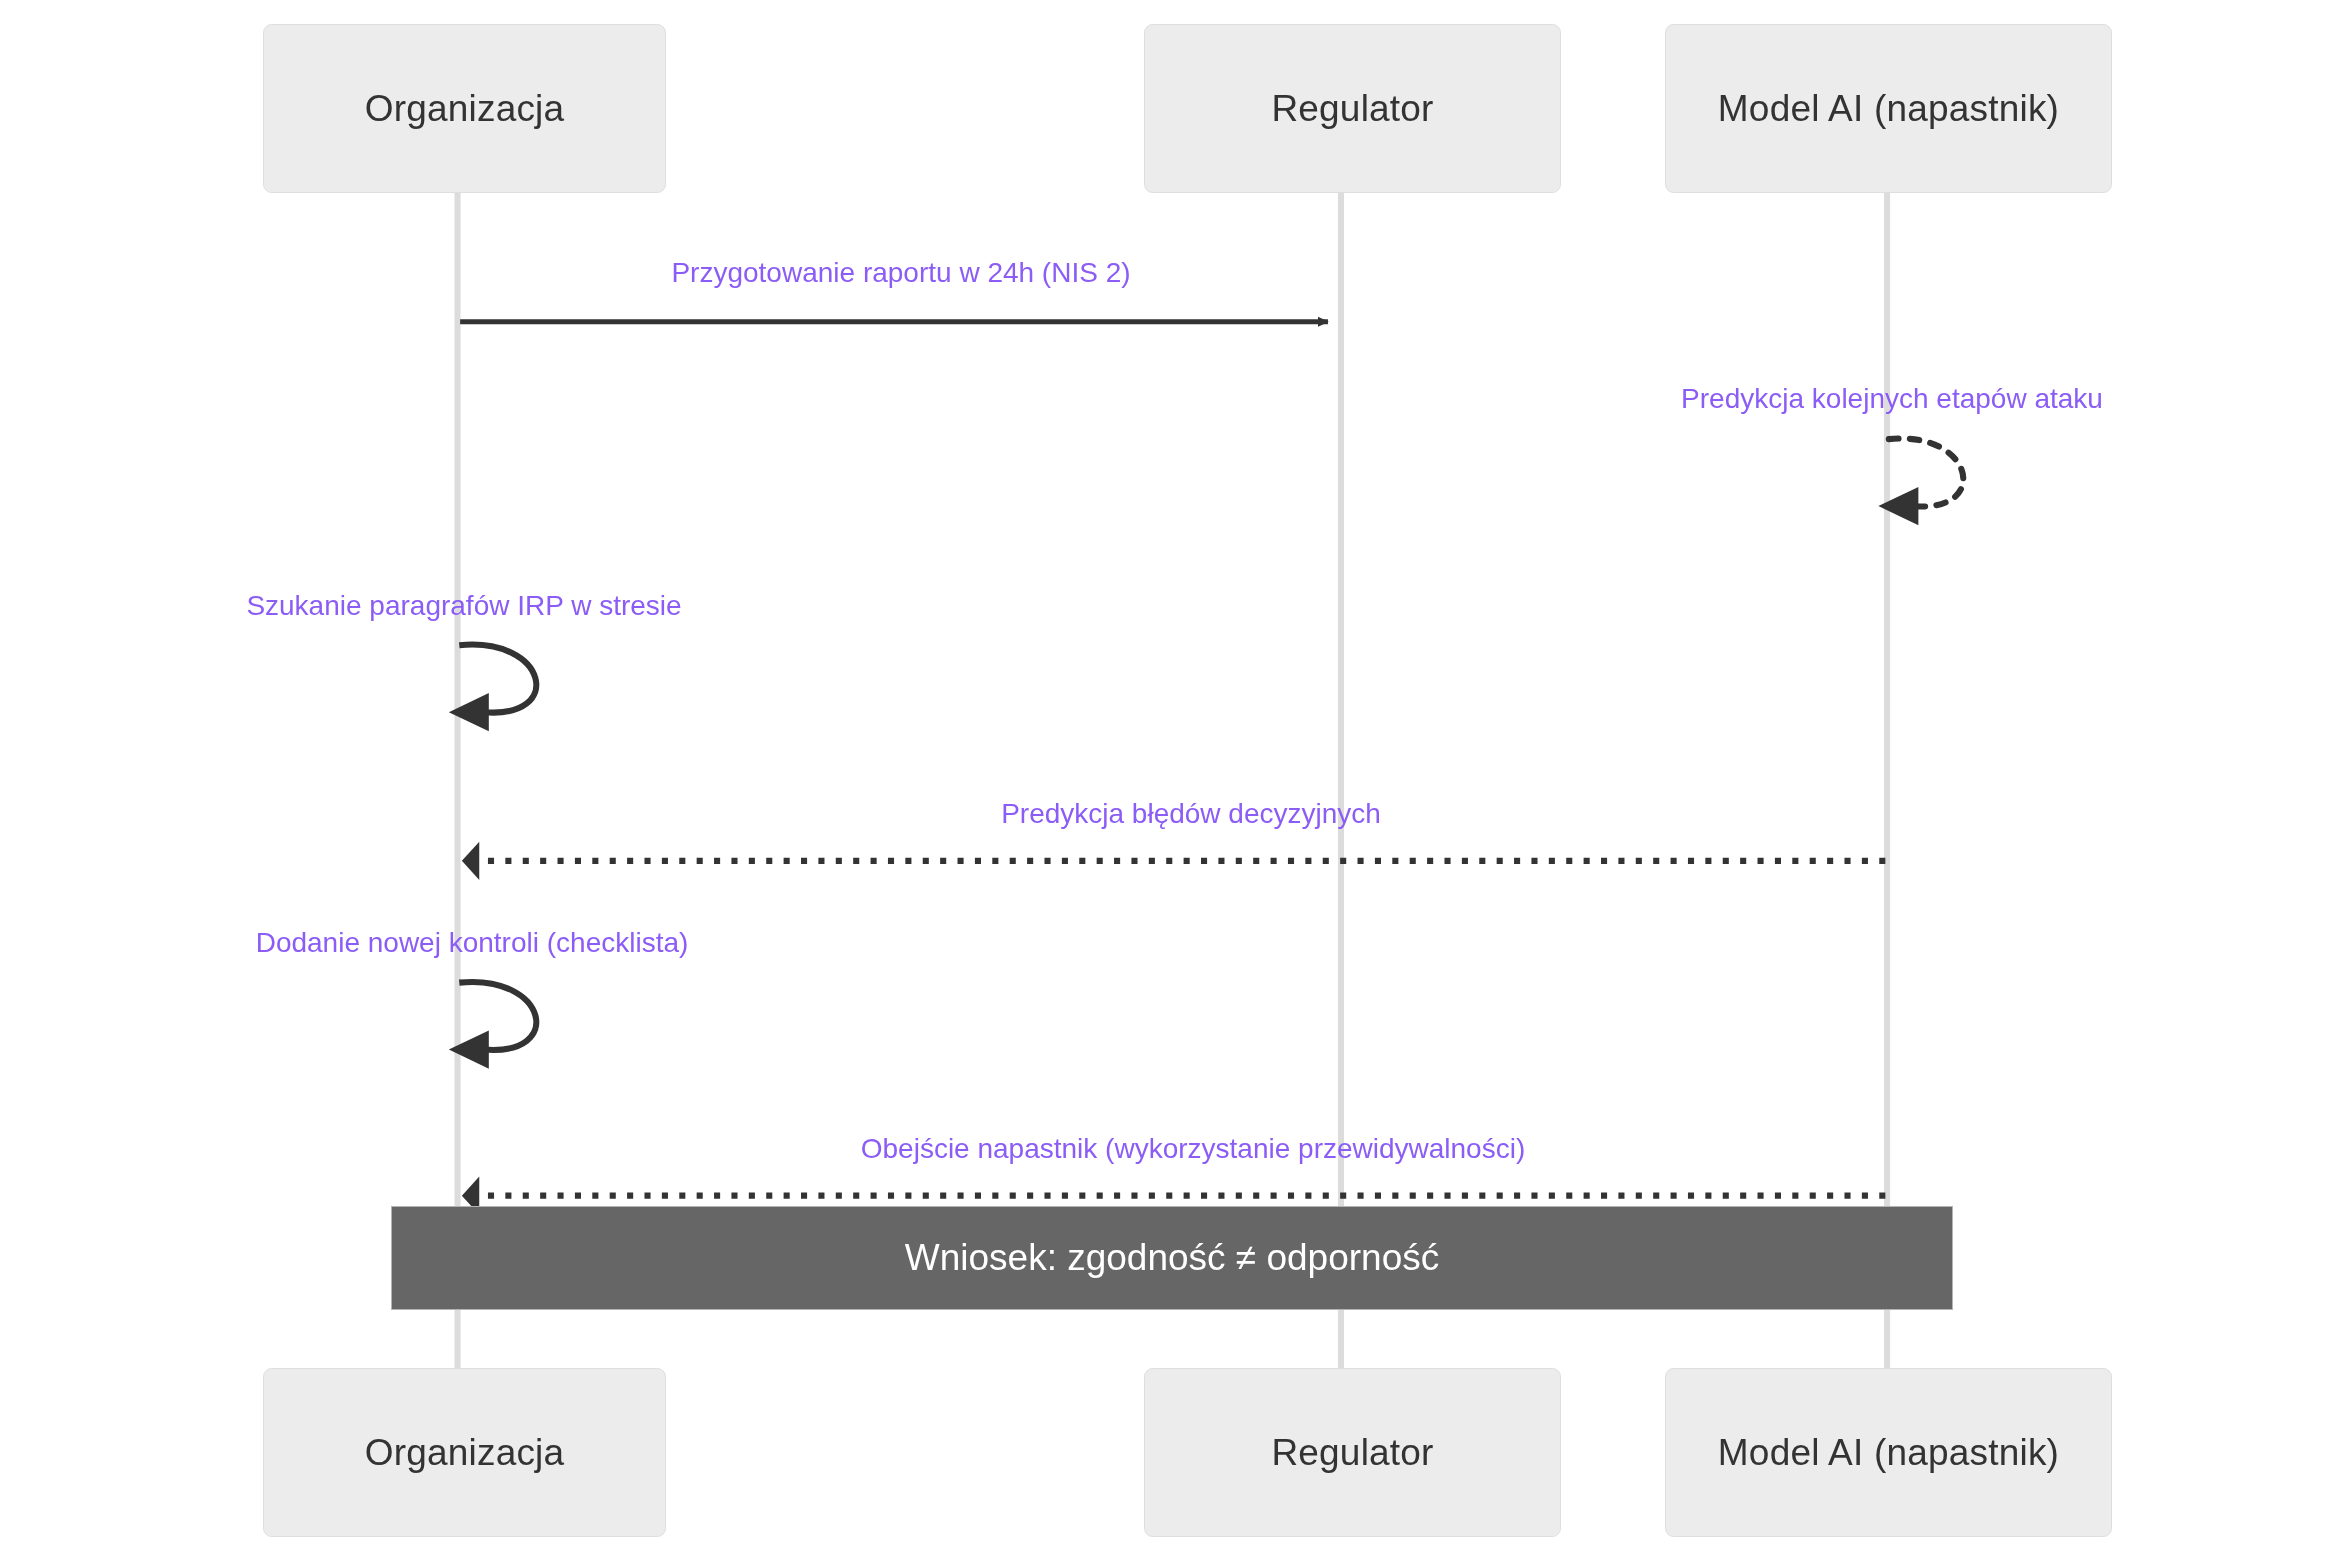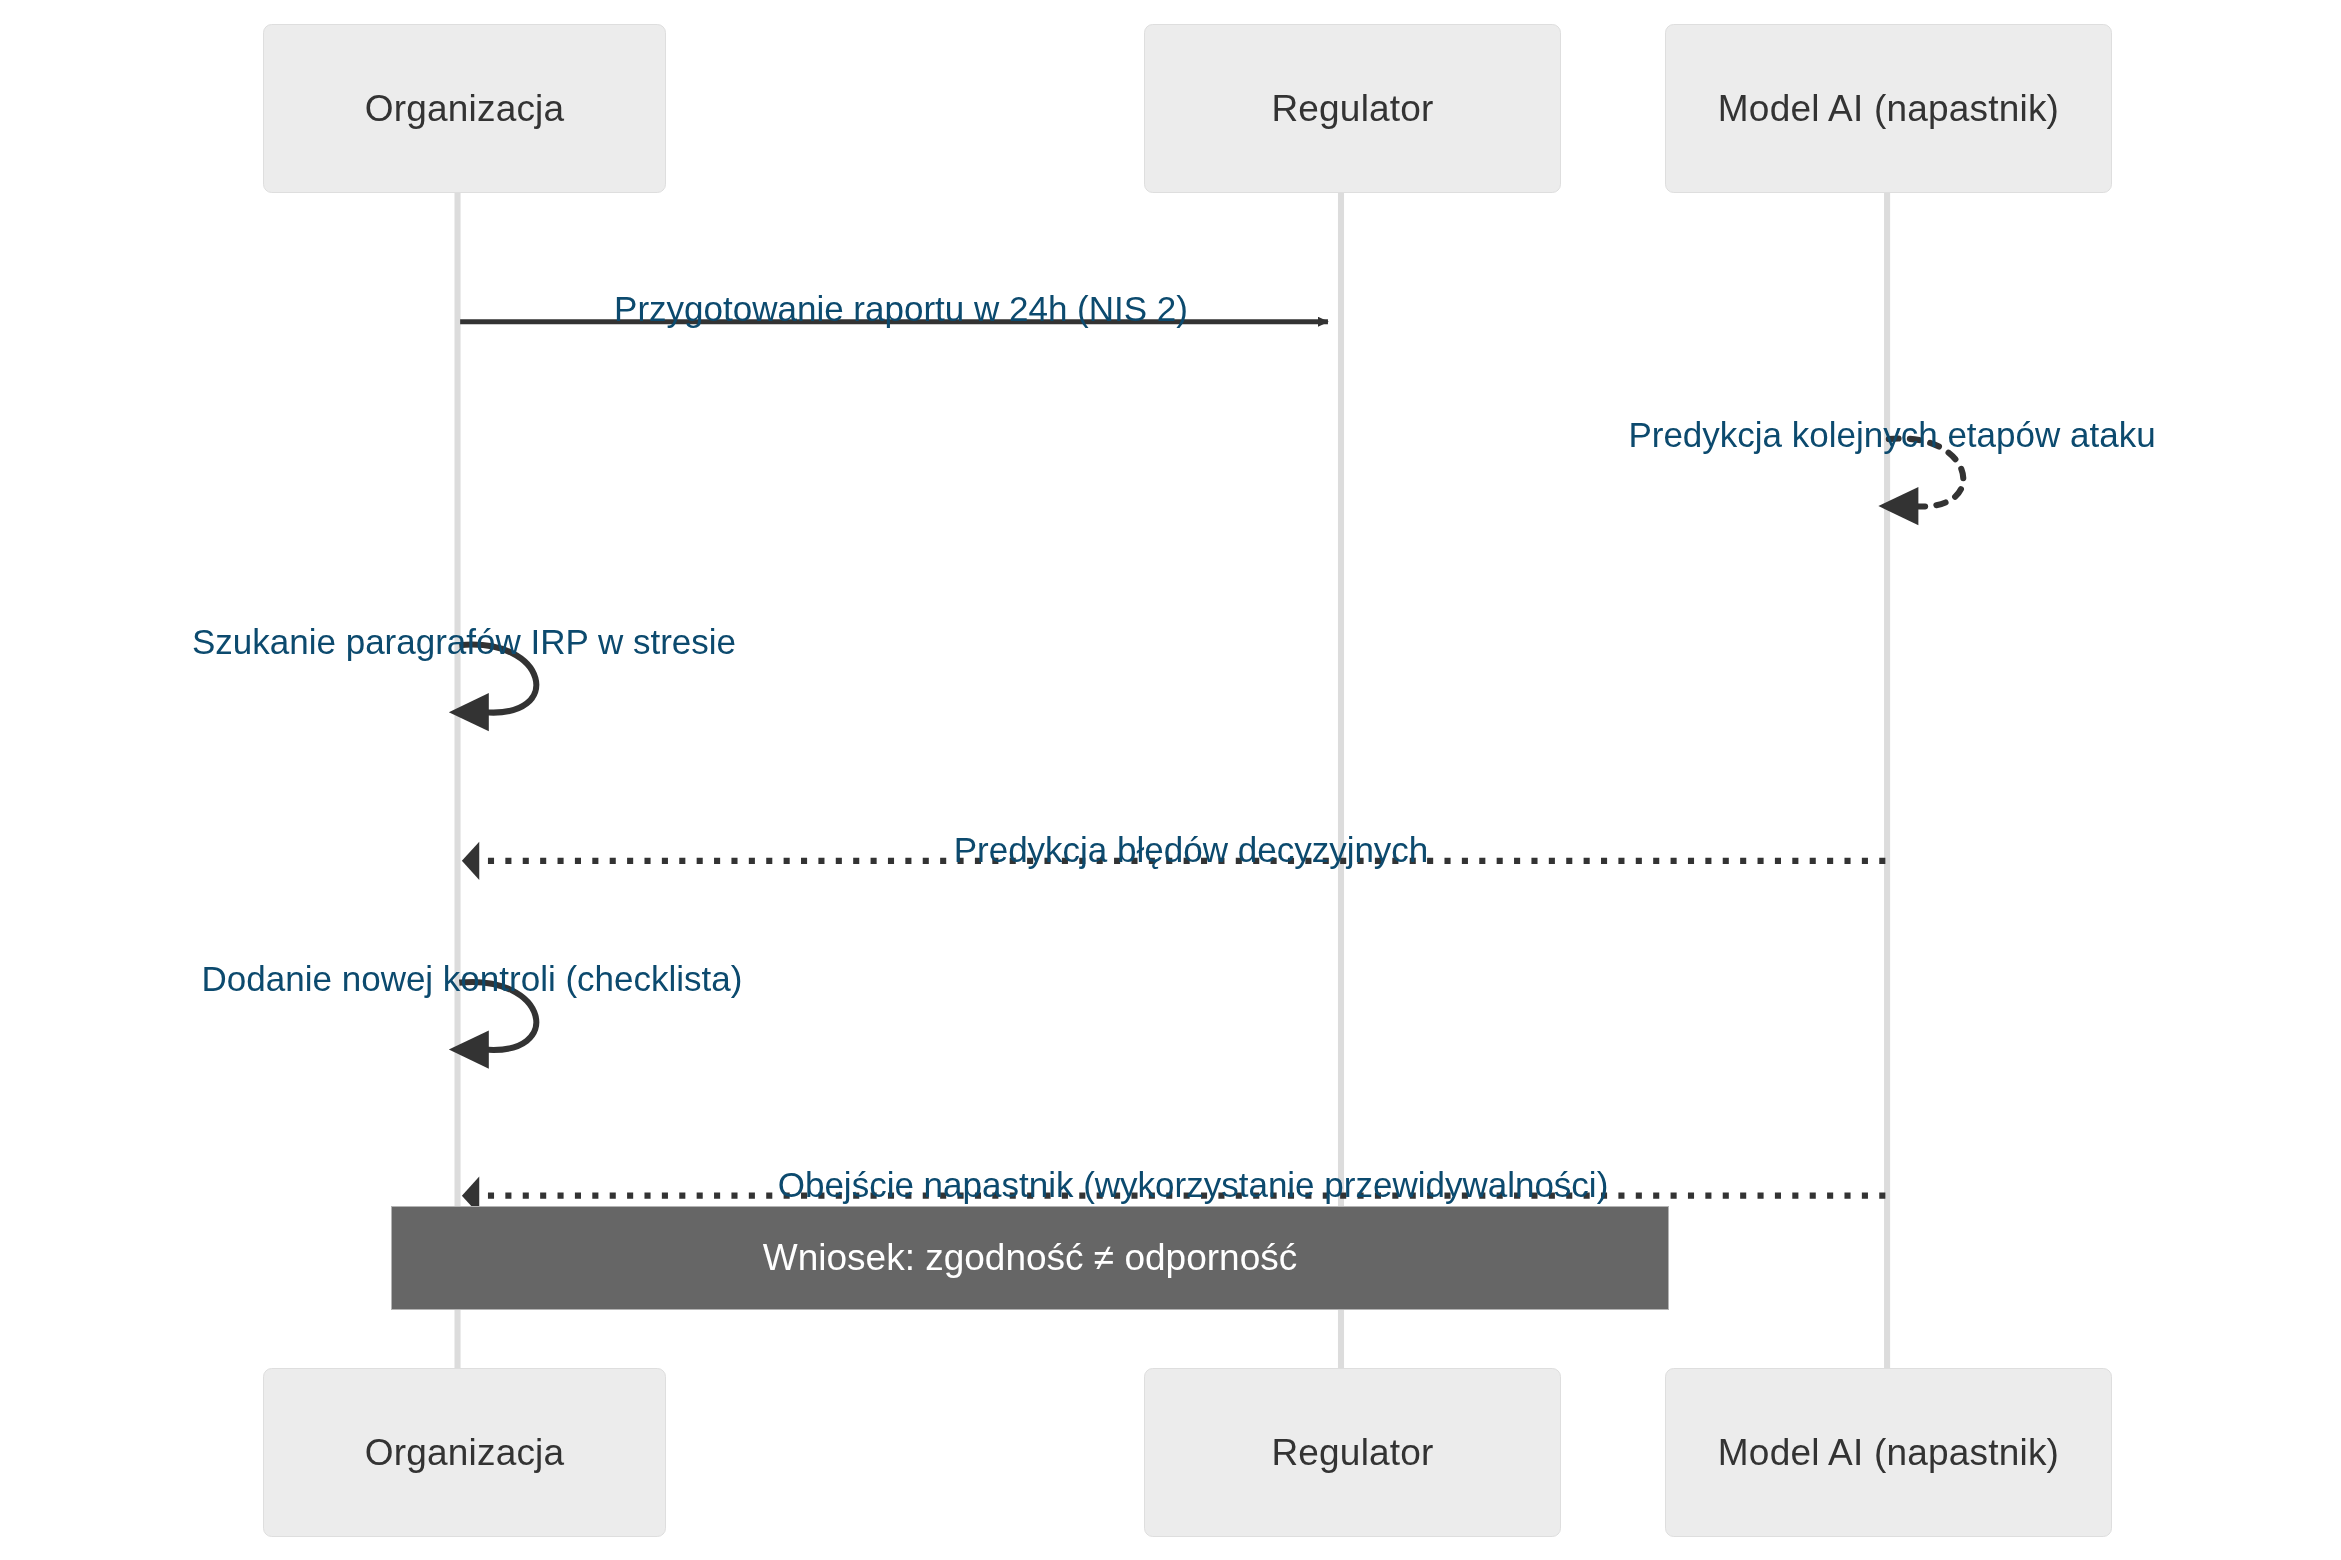--- a/index.html
+++ b/index.html
@@ -39,26 +39,25 @@
   .participant-label {
     font-size: 37px;
     color: #333333;
     font-family: "Liberation Sans", sans-serif;
     white-space: nowrap;
     letter-spacing: 0.2px;
   }
   
   .msg-label {
     position: absolute;
-    font-size: 35px;
-    color: #0c4a6e;
+    font-size: 28px;
+    color: #8b5cf6;
     font-family: "Liberation Sans", sans-serif;
     white-space: nowrap;
     transform: translateX(-50%);
-    margin-top: 32px;
   }
   
   .note-bar {
     position: absolute;
     box-sizing: border-box;
     background: #666666;
     border: 1.7px solid #b4b4b4;
     display: flex;
     align-items: center;
     justify-content: center;
@@ -138,21 +137,21 @@
   <div class="msg-label" style="left:1892px; top:383px;">Predykcja kolejnych etapów ataku</div>
 
   <div class="msg-label" style="left:464px; top:590px;">Szukanie paragrafów IRP w stresie</div>
 
   <div class="msg-label" style="left:472px; top:927px;">Dodanie nowej kontroli (checklista)</div>
 
   <div class="msg-label" style="left:1191px; top:798px;">Predykcja błędów decyzyjnych</div>
 
   <div class="msg-label" style="left:1193px; top:1133px;">Obejście napastnik (wykorzystanie przewidywalności)</div>
 
-  <div class="note-bar" style="left:391px; top:1206px; width:1278px; height:104px;">
+  <div class="note-bar" style="left:391px; top:1206px; width:1562px; height:104px;">
     <span class="note-text">Wniosek: zgodność ≠ odporność</span>
   </div>
 
   <div class="participant-box" style="left:263px; top:1368px; width:403px; height:169px;">
     <span class="participant-label">Organizacja</span>
   </div>
 
   <div class="participant-box" style="left:1144px; top:1368px; width:417px; height:169px;">
     <span class="participant-label">Regulator</span>
   </div>

